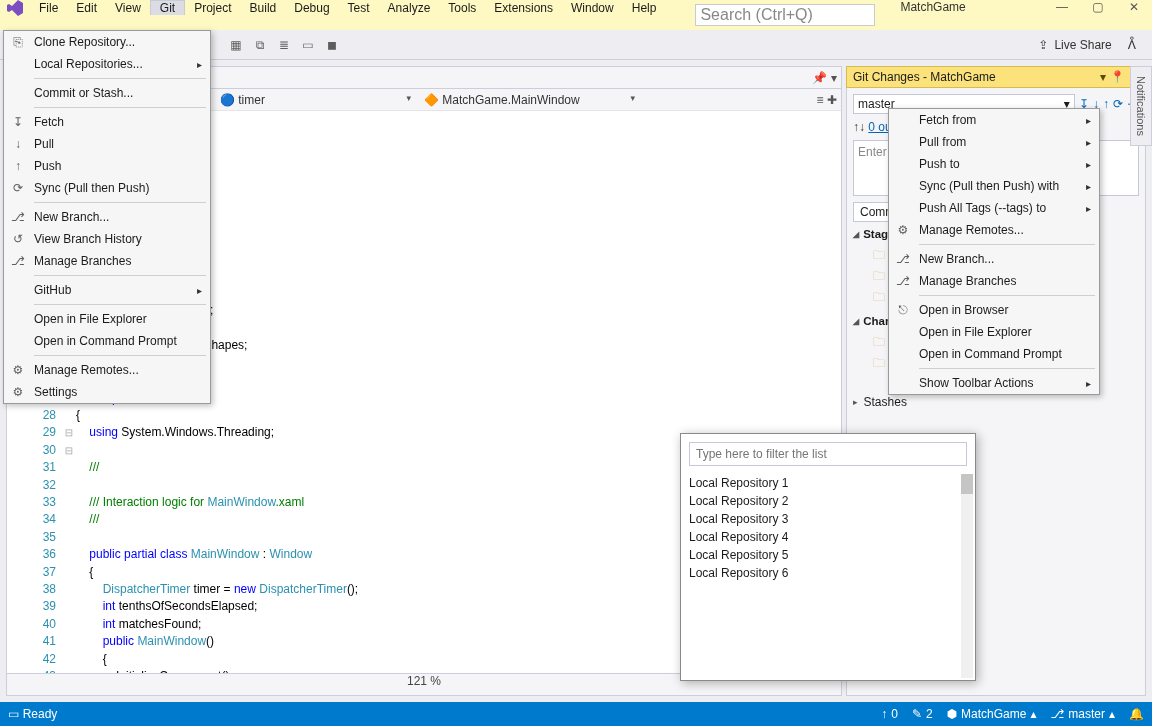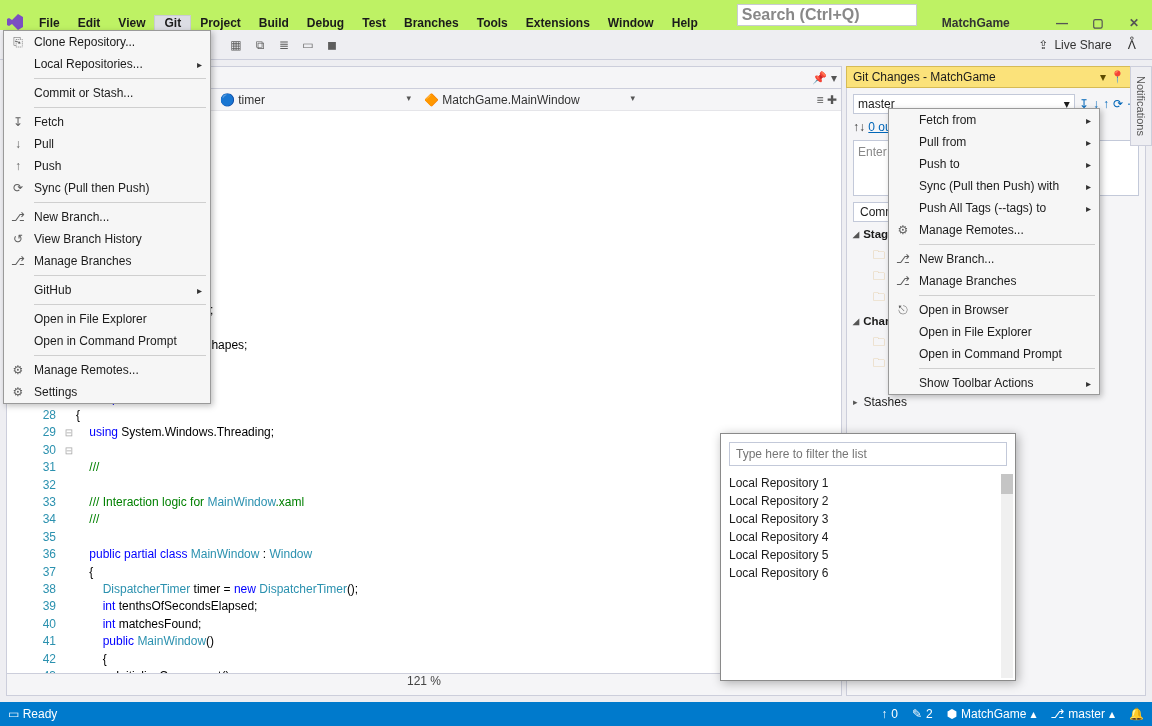--- a/index.html
+++ b/index.html
@@ -1,19 +1,19 @@
 <!DOCTYPE html>
 <html><head>
 <meta charset="utf-8">
 <style>
 * { box-sizing: border-box; margin: 0; padding: 0; font-family: "Segoe UI", Tahoma, sans-serif; font-size: 12px; }
 body { width: 1152px; height: 726px; background: #eeeef2; position: relative; overflow: hidden; color: #1b1b1b; }
 
 
-.titlebar { height: 30px; display: flex; align-items: flex-end; background: #bef264; font-weight: bold; }
+.titlebar { height: 30px; display: flex; align-items: flex-start; background: #fef9c3; }
 .vs-logo { width: 30px; display:flex; align-items:center; justify-content:center; }
 .vs-logo svg { width: 16px; height: 16px; }
 .menubar { display: flex; align-items: stretch; }
 .menubar .mitem { padding: 0 9px; display: flex; align-items: center; cursor: default; }
 .menubar .mitem.active { background: #dcdde4; border:1px solid #c9cbd2; border-bottom:none; }
 .toolbtns { display:flex; align-items:center; gap:6px; padding-left:20px; }
 .searchbox { margin-left: 10px; width: 180px; height: 22px; align-self:center; border:1px solid #c9cbd2; background:#fff; padding:0 4px; display:flex; align-items:center; color:#888; font-size:16px; }
 .appname { margin-left: 25px; display:flex; align-items:center; color:#333; }
 .win-controls { margin-left:auto; display:flex; }
 .win-controls div { width: 36px; display:flex; align-items:center; justify-content:center; color:#555; }
@@ -67,21 +67,21 @@
 .dropdown { position:absolute; background:#f6f6f6; border:1px solid #9a9a9a; box-shadow:2px 2px 6px rgba(0,0,0,.25); z-index:50; }
 .dropdown .ditem { height:22px; display:flex; align-items:center; padding:0 26px 0 30px; position:relative; font-size:12px; }
 .dropdown .sep { height:1px; background:#cfcfcf; margin:3px 4px 3px 30px;}
 .dropdown .sub:after{ content:"▸"; position:absolute; right:8px; font-size:10px; color:#333;}
 .dropdown .dicon{ position:absolute; left:6px; width:16px; text-align:center; color:#606060; font-size:12px;}
 
 .git-dropdown { left:3px; top:30px; width:208px; }
 .gitact-dropdown { right:52px; top:108px; width:212px; }
 
 
-.filterpop { position:absolute; left:720px; top:433px; width:296px; height:248px; background:#fff; border:1px solid #8a8a8a; box-shadow:2px 2px 10px rgba(0,0,0,.3); z-index:60; padding:8px; display:flex; flex-direction:column;}
+.filterpop { position:absolute; left:680px; top:433px; width:296px; height:248px; background:#fff; border:1px solid #8a8a8a; box-shadow:2px 2px 10px rgba(0,0,0,.3); z-index:60; padding:8px; display:flex; flex-direction:column;}
 .filterpop input { border:1px solid #c3c9d9; padding:4px 6px; font-size:12px; margin-bottom:8px;}
 .filterpop .reprow { padding:2px 0; font-size:12px; }
 .vscroll { position:absolute; right:2px; top:40px; bottom:2px; width:12px; background:#f0f0f0; }
 .vscroll .thumb{ background:#c5c5c5; height:20px; width:100%;}
 
 
 .status { position:absolute; left:0; right:0; bottom:0; height:24px; background:#007acc; color:#fff; display:flex; align-items:center; padding:0 8px; font-size:11.5px; gap:4px;}
 .status .right { margin-left:auto; display:flex; align-items:center; gap:14px;}
 .status .right span{ display:flex; align-items:center; gap:4px;}
 </style>
@@ -96,21 +96,21 @@
   </div>
   <div class="menubar" id="menubar">
       <div class="mitem">File</div>
       <div class="mitem">Edit</div>
       <div class="mitem">View</div>
       <div class="mitem active">Git</div>
       <div class="mitem">Project</div>
       <div class="mitem">Build</div>
       <div class="mitem">Debug</div>
       <div class="mitem">Test</div>
-      <div class="mitem">Branches</div>
+      <div class="mitem">Analyze</div>
       <div class="mitem">Tools</div>
       <div class="mitem">Extensions</div>
       <div class="mitem">Window</div>
       <div class="mitem">Help</div>
     </div>
   <div class="toolbtns">
   </div>
   <div class="searchbox">Search (Ctrl+Q)</div>
   <div class="appname">MatchGame</div>
   <div class="win-controls">

